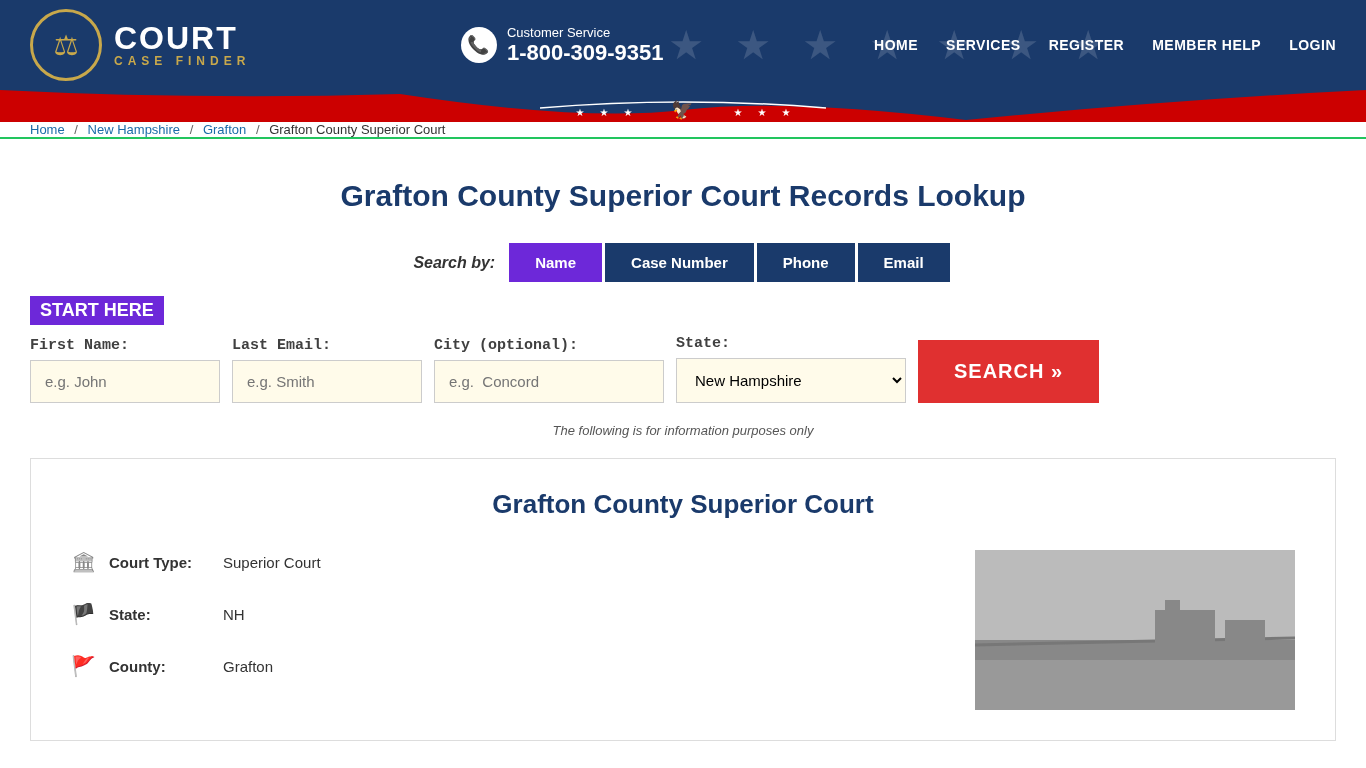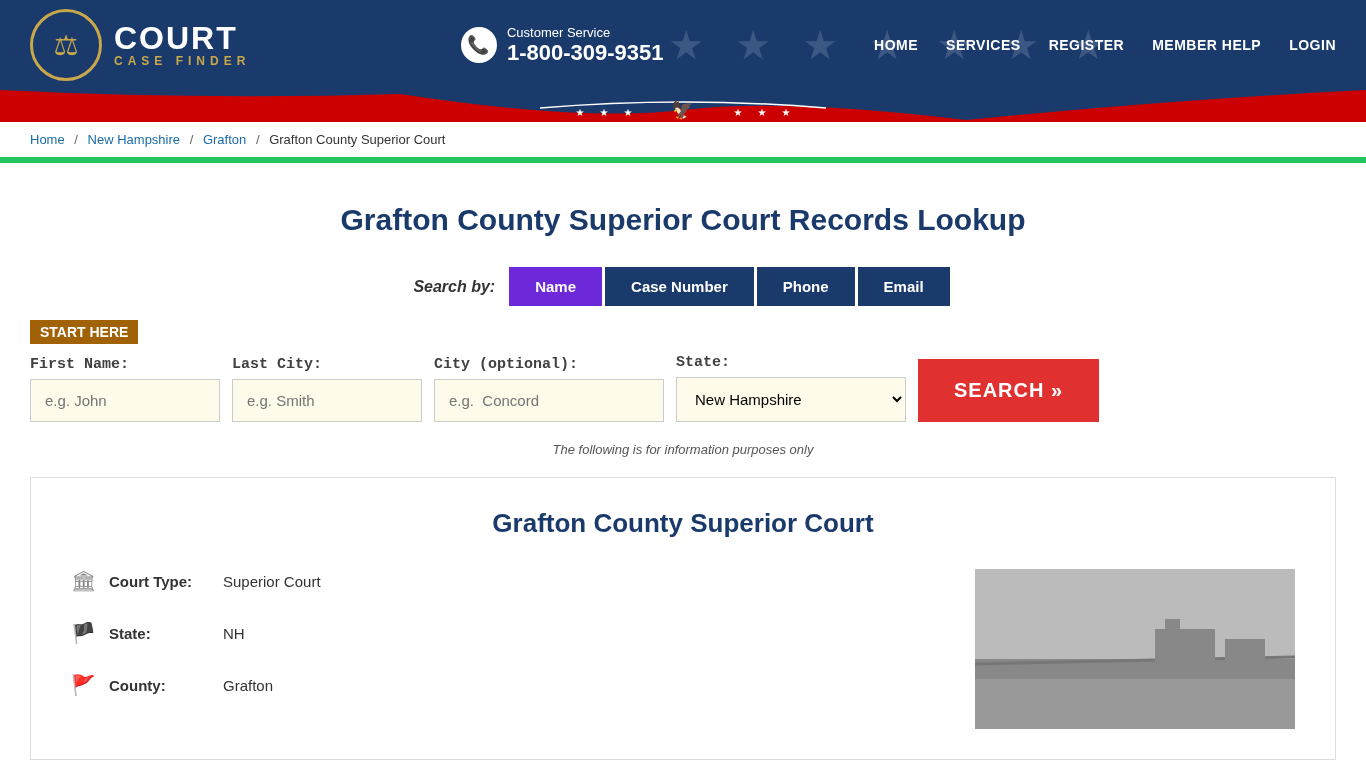--- a/index.html
+++ b/index.html
@@ -94,23 +94,23 @@
     .nav-link {
       color: #fff;
       text-decoration: none;
       font-size: 14px;
       font-weight: bold;
       letter-spacing: 0.5px;
     }
 
     
     .breadcrumb-bar {
-      padding: 10px 30px;
+      padding: 0 30px;
       font-size: 13px;
-      border-bottom: 6px solid #22c55e;
+      border-bottom: 2px solid #22c55e;
       background: #fff;
     }
     .breadcrumb-bar a {
       color: #1a6ba8;
       text-decoration: none;
     }
     .breadcrumb-sep { margin: 0 6px; color: #666; }
 
     
     .main-content {
@@ -150,23 +150,23 @@
       border: none;
       cursor: pointer;
       margin-right: 3px;
     }
     .tab-btn.active { background: #6d28d9; }
     .tab-btn:not(.active) { background: #1a3a6b; }
 
     
     .start-here-badge {
       display: inline-block;
-      background: #a16207;
+      background: #6d28d9;
       color: #fff;
-      font-size: 14px;
+      font-size: 18px;
       font-weight: bold;
       padding: 4px 10px;
       margin-bottom: 10px;
     }
 
     
     .form-row {
       display: flex;
       align-items: flex-end;
       gap: 12px;
@@ -336,21 +336,21 @@
     
     <div class="start-here-badge">START HERE</div>
 
     
     <div class="form-row">
       <div class="form-group">
         <label>First Name:</label>
         <input type="text" placeholder="e.g. John" style="">
       </div>
       <div class="form-group">
-        <label>Last City:</label>
+        <label>Last Email:</label>
         <input type="text" placeholder="e.g. Smith" style="">
       </div>
       <div class="form-group city">
         <label>City (optional):</label>
         <input type="text" placeholder="e.g.  Concord" style="">
       </div>
       <div class="form-group state">
         <label>State:</label>
         <select>
           <option>New Hampshire</option>

